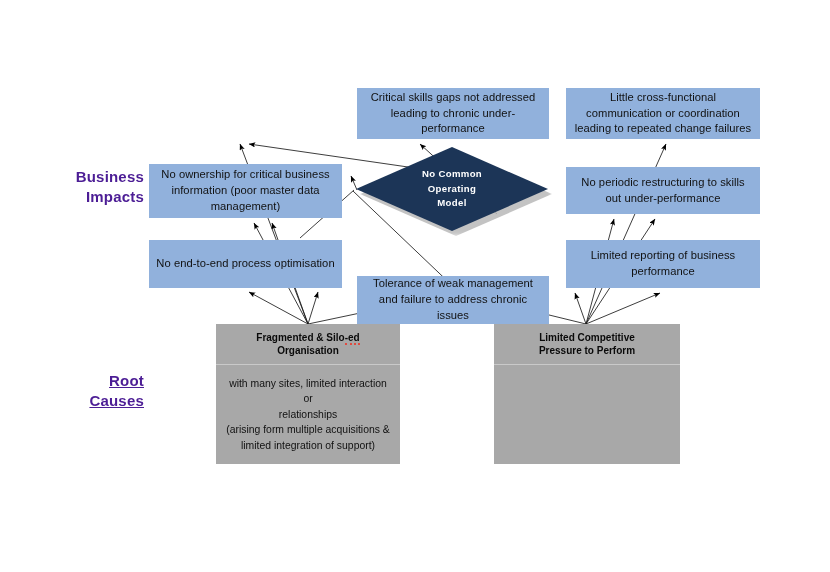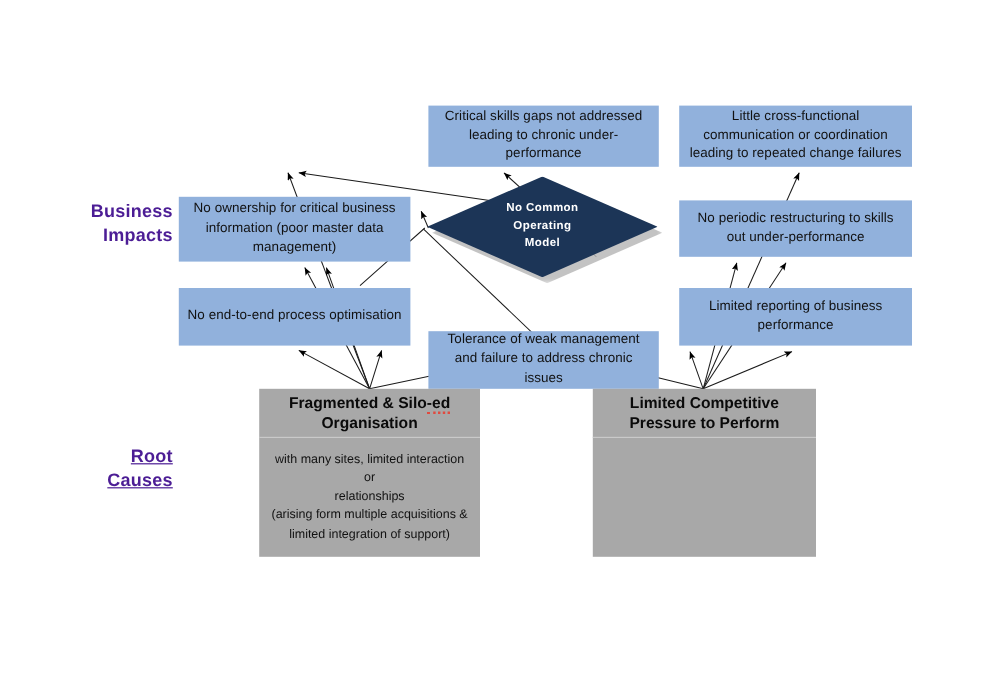--- a/index.html
+++ b/index.html
@@ -89,21 +89,21 @@
     display: flex;
     flex-direction: column;
   }
   .cause-title {
     height: 41px;
     display: flex;
     align-items: center;
     justify-content: center;
     text-align: center;
     font-weight: bold;
-    font-size: 13px;
+    font-size: 10px;
     line-height: 1.33;
     color: #0a0a0a;
     border-bottom: 1px solid #c9c9c9;
     padding: 0 6px;
     box-sizing: border-box;
   }
   .cause-title .misspelled {
     border-bottom: 2px dotted #e04a3f;
     padding-bottom: 0px;
   }

